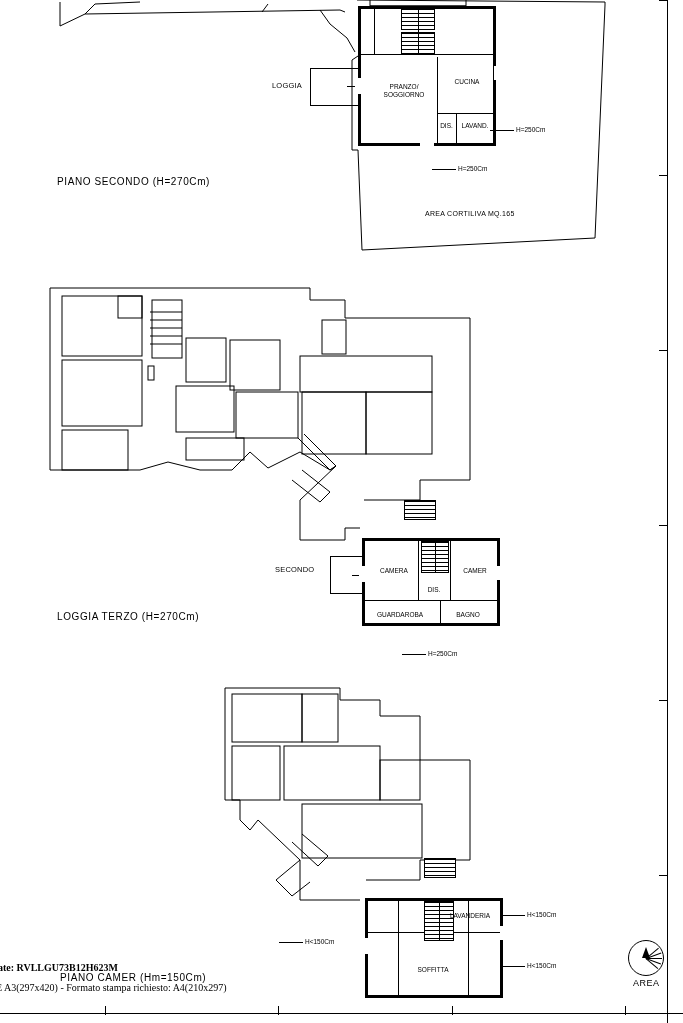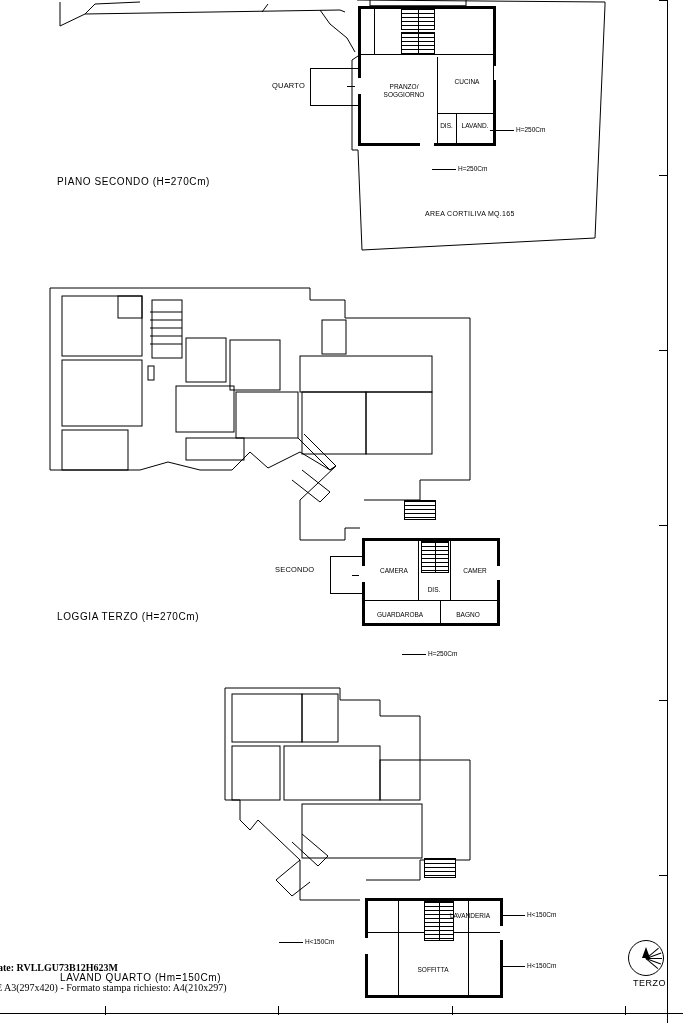--- a/index.html
+++ b/index.html
@@ -90,21 +90,21 @@
   <div style="position:absolute;left:494px;top:66px;width:5px;height:14px;background:#fff;"></div>
   <div style="position:absolute;left:355px;top:78px;width:6px;height:16px;background:#fff;"></div>
   <div style="position:absolute;left:420px;top:143px;width:14px;height:6px;background:#fff;"></div>
 
   <div class="room" style="left:378px;top:83px;width:52px;"><span style="white-space:pre-line;">PRANZO/
 SOGGIORNO</span></div>
   <div class="room" style="left:443px;top:78px;width:48px;"><span>CUCINA</span></div>
   <div class="room" style="left:437px;top:122px;width:19px;"><span>DIS.</span></div>
   <div class="room" style="left:457px;top:122px;width:36px;"><span>LAVAND.</span></div>
 
-  <div class="lbl" style="left:272px;top:81px;font-size:7.5px;"><span>QUARTO</span></div>
+  <div class="lbl" style="left:272px;top:81px;font-size:7.5px;"><span>LOGGIA</span></div>
   <div class="lbl" style="left:425px;top:210px;font-size:7px;letter-spacing:.3px;"><span>AREA CORTILIVA MQ.165</span></div>
 
   <div class="dim" style="left:516px;top:126px;"><span>H=250Cm</span></div>
   <div class="dim" style="left:458px;top:165px;"><span>H=250Cm</span></div>
 
   <div class="floor-title" style="left:57px;top:176px;"><span>PIANO SECONDO (H=270Cm)</span></div>
 
   <svg class="ov">
 
     <polyline points="50,288 50,470 140,470 168,462 200,470 232,470 250,452 268,468 300,452 330,470 336,466
@@ -189,28 +189,28 @@
   <div style="position:absolute;left:500px;top:926px;width:5px;height:14px;background:#fff;"></div>
   <div style="position:absolute;left:362px;top:938px;width:6px;height:16px;background:#fff;"></div>
 
   <div class="room" style="left:443px;top:912px;width:54px;"><span>LAVANDERIA</span></div>
   <div class="room" style="left:398px;top:966px;width:70px;"><span>SOFFITTA</span></div>
 
   <div class="dim" style="left:305px;top:938px;"><span>H&lt;150Cm</span></div>
   <div class="dim" style="left:527px;top:911px;"><span>H&lt;150Cm</span></div>
   <div class="dim" style="left:527px;top:962px;"><span>H&lt;150Cm</span></div>
 
-  <div class="floor-title" style="left:60px;top:972px;"><span>LAVAND QUARTO (Hm=150Cm)</span></div>
+  <div class="floor-title" style="left:60px;top:972px;"><span>PIANO CAMER (Hm=150Cm)</span></div>
 
   <div class="footer" style="left:-2px;top:962px;font-weight:bold;"><span>ate: RVLLGU73B12H623M</span></div>
   <div class="footer" style="left:-4px;top:982px;"><span>E A3(297x420) - Formato stampa richiesto: A4(210x297)</span></div>
 
   <div class="compass" style="left:628px;top:940px;">
     <i style="transform:rotate(0deg)"></i>
     <i style="transform:rotate(20deg)"></i>
     <i style="transform:rotate(40deg)"></i>
     <i style="transform:rotate(-20deg)"></i>
     <i style="transform:rotate(-40deg)"></i>
     <b></b>
   </div>
-  <div class="north-lbl" style="left:633px;top:978px;"><span>TERZO</span></div>
+  <div class="north-lbl" style="left:633px;top:978px;"><span>AREA</span></div>
 
 </div>
 
 </body></html>

